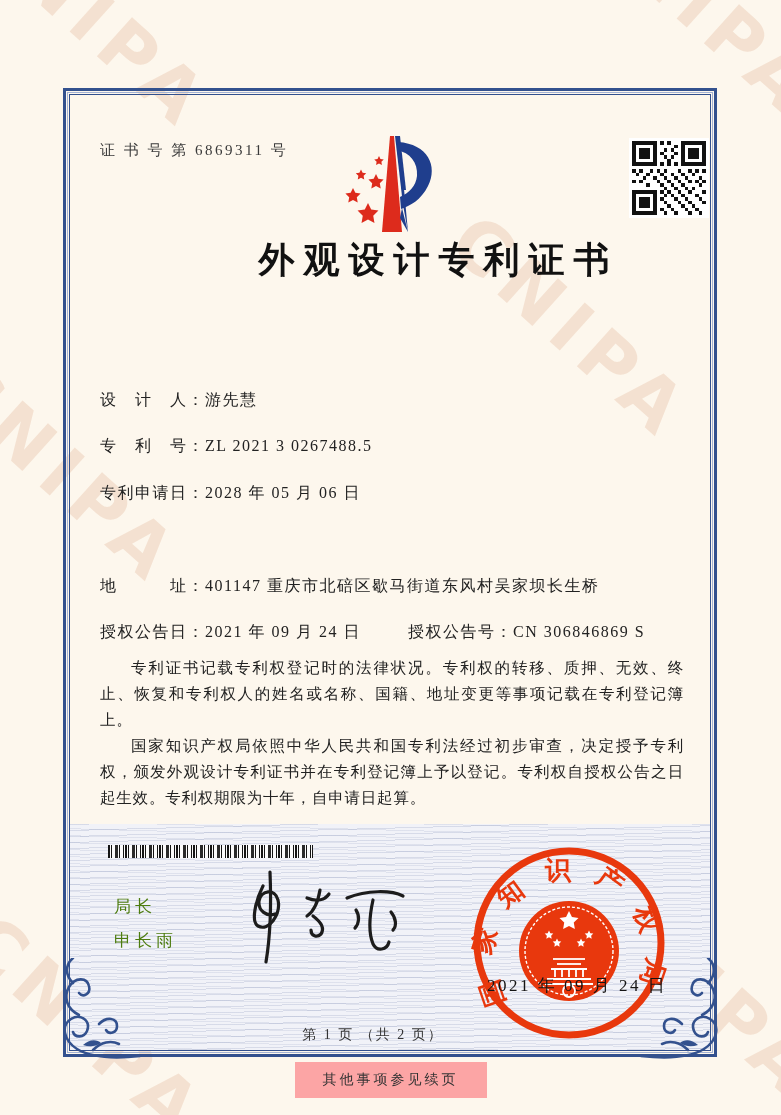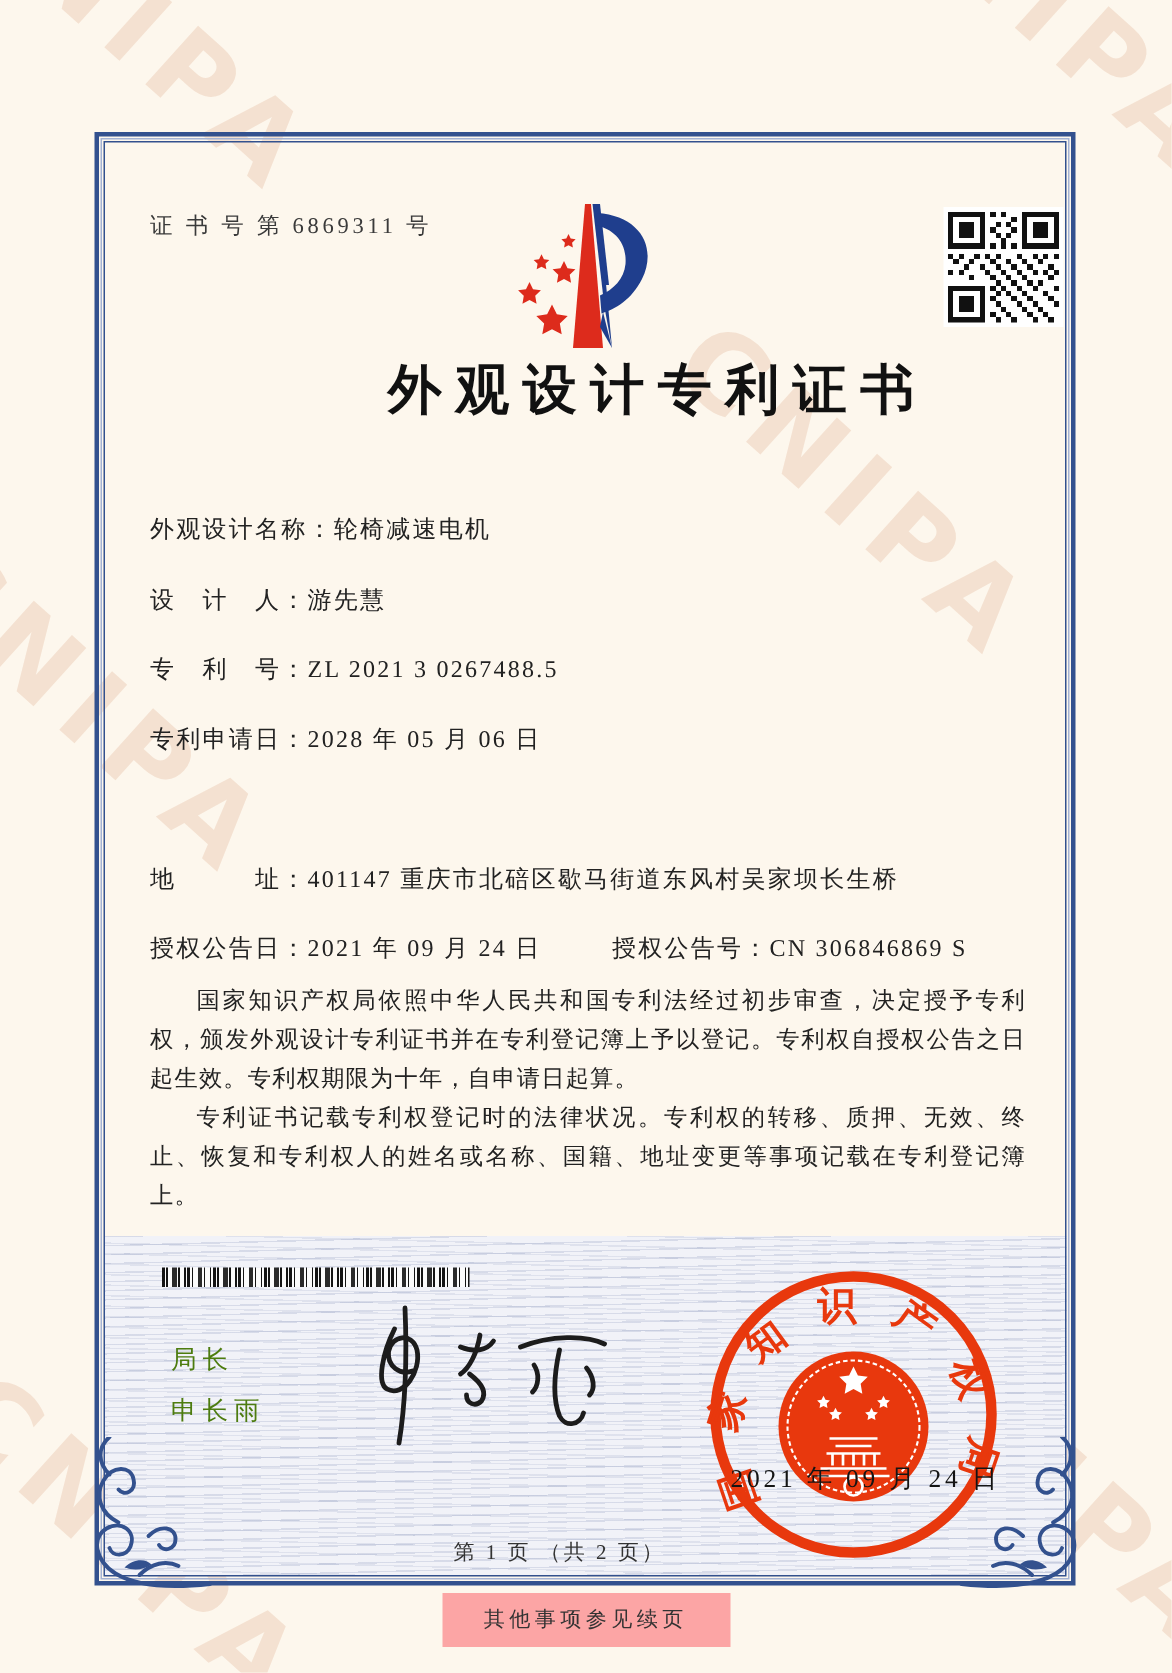--- a/index.html
+++ b/index.html
@@ -157,31 +157,30 @@
     <g fill="#1f3e8d">
       <path d="M67,6 L71,6 L80,102 L75,75 Z"></path>
       <path d="M68,6 L72,6 L78,60 L74,60 Z"></path>
       <path d="M70,12 C100,14 110,36 100,56 C93,70 82,76 73,79 L72,67 C81,63 88,56 89,46 C90,32 82,23 69,20 Z"></path>
       <path d="M74,78 L80,102 L72,88 Z"></path>
     </g>
   </svg>
 
   <div class="title">外观设计专利证书</div>
 
-  <div class="row" style="top:343px;"><span class="lab">外观设计名称：</span><span>轮椅减速电机</span></div>
   <div class="row" style="top:390px;"><span class="lab">设　计　人：</span><span>游先慧</span></div>
   <div class="row" style="top:436px;"><span class="lab">专　利　号：</span><span>ZL 2021 3 0267488.5</span></div>
   <div class="row" style="top:483px;"><span class="lab">专利申请日：</span><span>2028 年 05 月 06 日</span></div>
   <div class="row" style="top:576px;"><span class="lab">地　　　址：</span><span>401147 重庆市北碚区歇马街道东风村吴家坝长生桥</span></div>
   <div class="row" style="top:622px;"><span class="lab">授权公告日：</span><span>2021 年 09 月 24 日</span></div>
   <div class="row2" style="top:622px;"><span class="lab">授权公告号：</span><span>CN 306846869 S</span></div>
 
   <div class="paras">
+    <p>专利证书记载专利权登记时的法律状况。专利权的转移、质押、无效、终止、恢复和专利权人的姓名或名称、国籍、地址变更等事项记载在专利登记簿上。</p>
     <p>国家知识产权局依照中华人民共和国专利法经过初步审查，决定授予专利权，颁发外观设计专利证书并在专利登记簿上予以登记。专利权自授权公告之日起生效。专利权期限为十年，自申请日起算。</p>
-    <p>专利证书记载专利权登记时的法律状况。专利权的转移、质押、无效、终止、恢复和专利权人的姓名或名称、国籍、地址变更等事项记载在专利登记簿上。</p>
   </div>
 
   <div class="barcode"></div>
 
   <div class="director" style="top:895px;">局长</div>
   <div class="director" style="top:929px;">申长雨</div>
 
   <svg class="sig" viewBox="0 0 210 105">
     <g fill="none" stroke="#1c1c1c" stroke-width="3.2" stroke-linecap="round">
       <path d="M38,18 C30,34 26,54 33,58 C44,64 56,46 53,32 C50,20 36,22 34,33 C33,43 42,49 50,46"></path>

